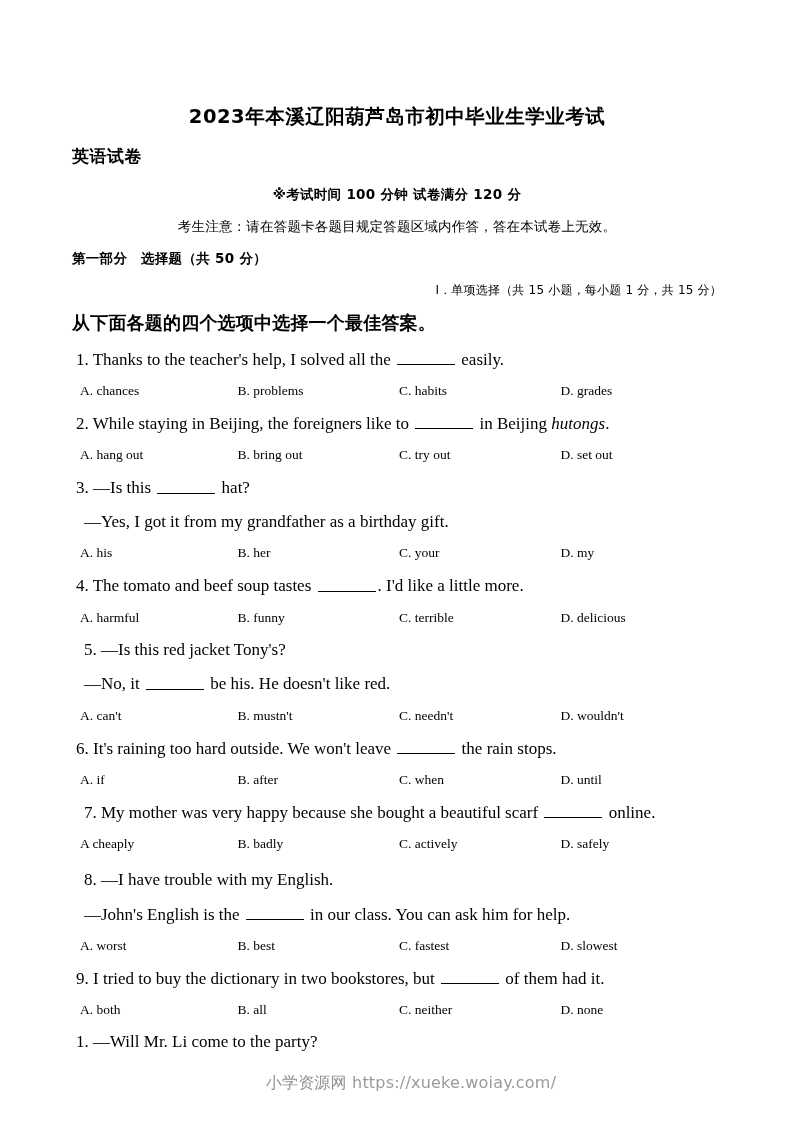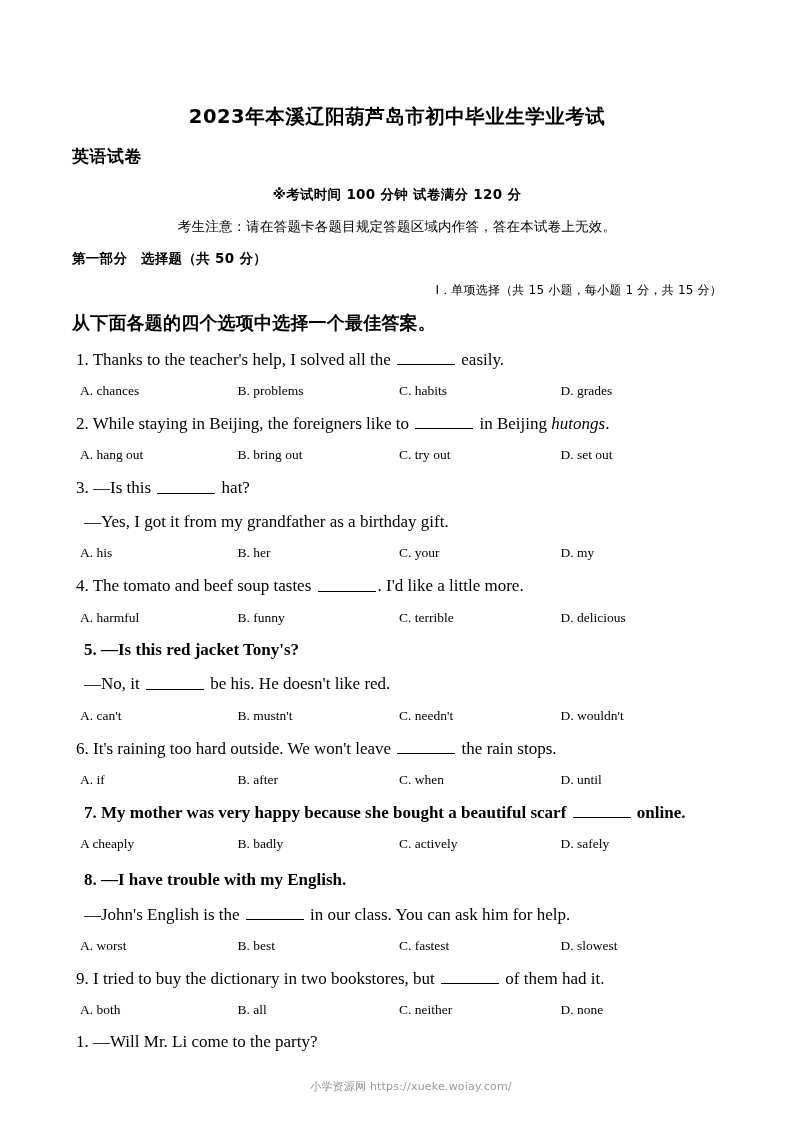--- a/index.html
+++ b/index.html
@@ -85,21 +85,20 @@
   }
   .q-stem {
     font-family: "Liberation Serif", serif;
     font-size: 17px;
     margin-top: 13px;
     margin-left: 4px;
     line-height: 1.35;
   }
   .q-stem.indent {
     margin-left: 12px;
-    font-weight: bold;
   }
   .q-stem.sub {
     margin-left: 12px;
     margin-top: 11px;
   }
   .options {
     display: flex;
     margin-top: 11px;
     margin-left: 4px;
     font-size: 13.5px;
@@ -123,21 +122,21 @@
   em {
     font-style: italic;
   }
   .watermark {
     position: absolute;
     left: 0;
     right: 0;
     bottom: 28px;
     text-align: center;
     font-family: "DejaVu Sans", sans-serif;
-    font-size: 11px;
+    font-size: 16px;
     color: #9a9a9a;
     letter-spacing: 0.2px;
     padding-left: 29px;
   }
   .watermark .wm-cn {
     color: #8f8f8f;
   }
 </style>
 </head>
 <body>

